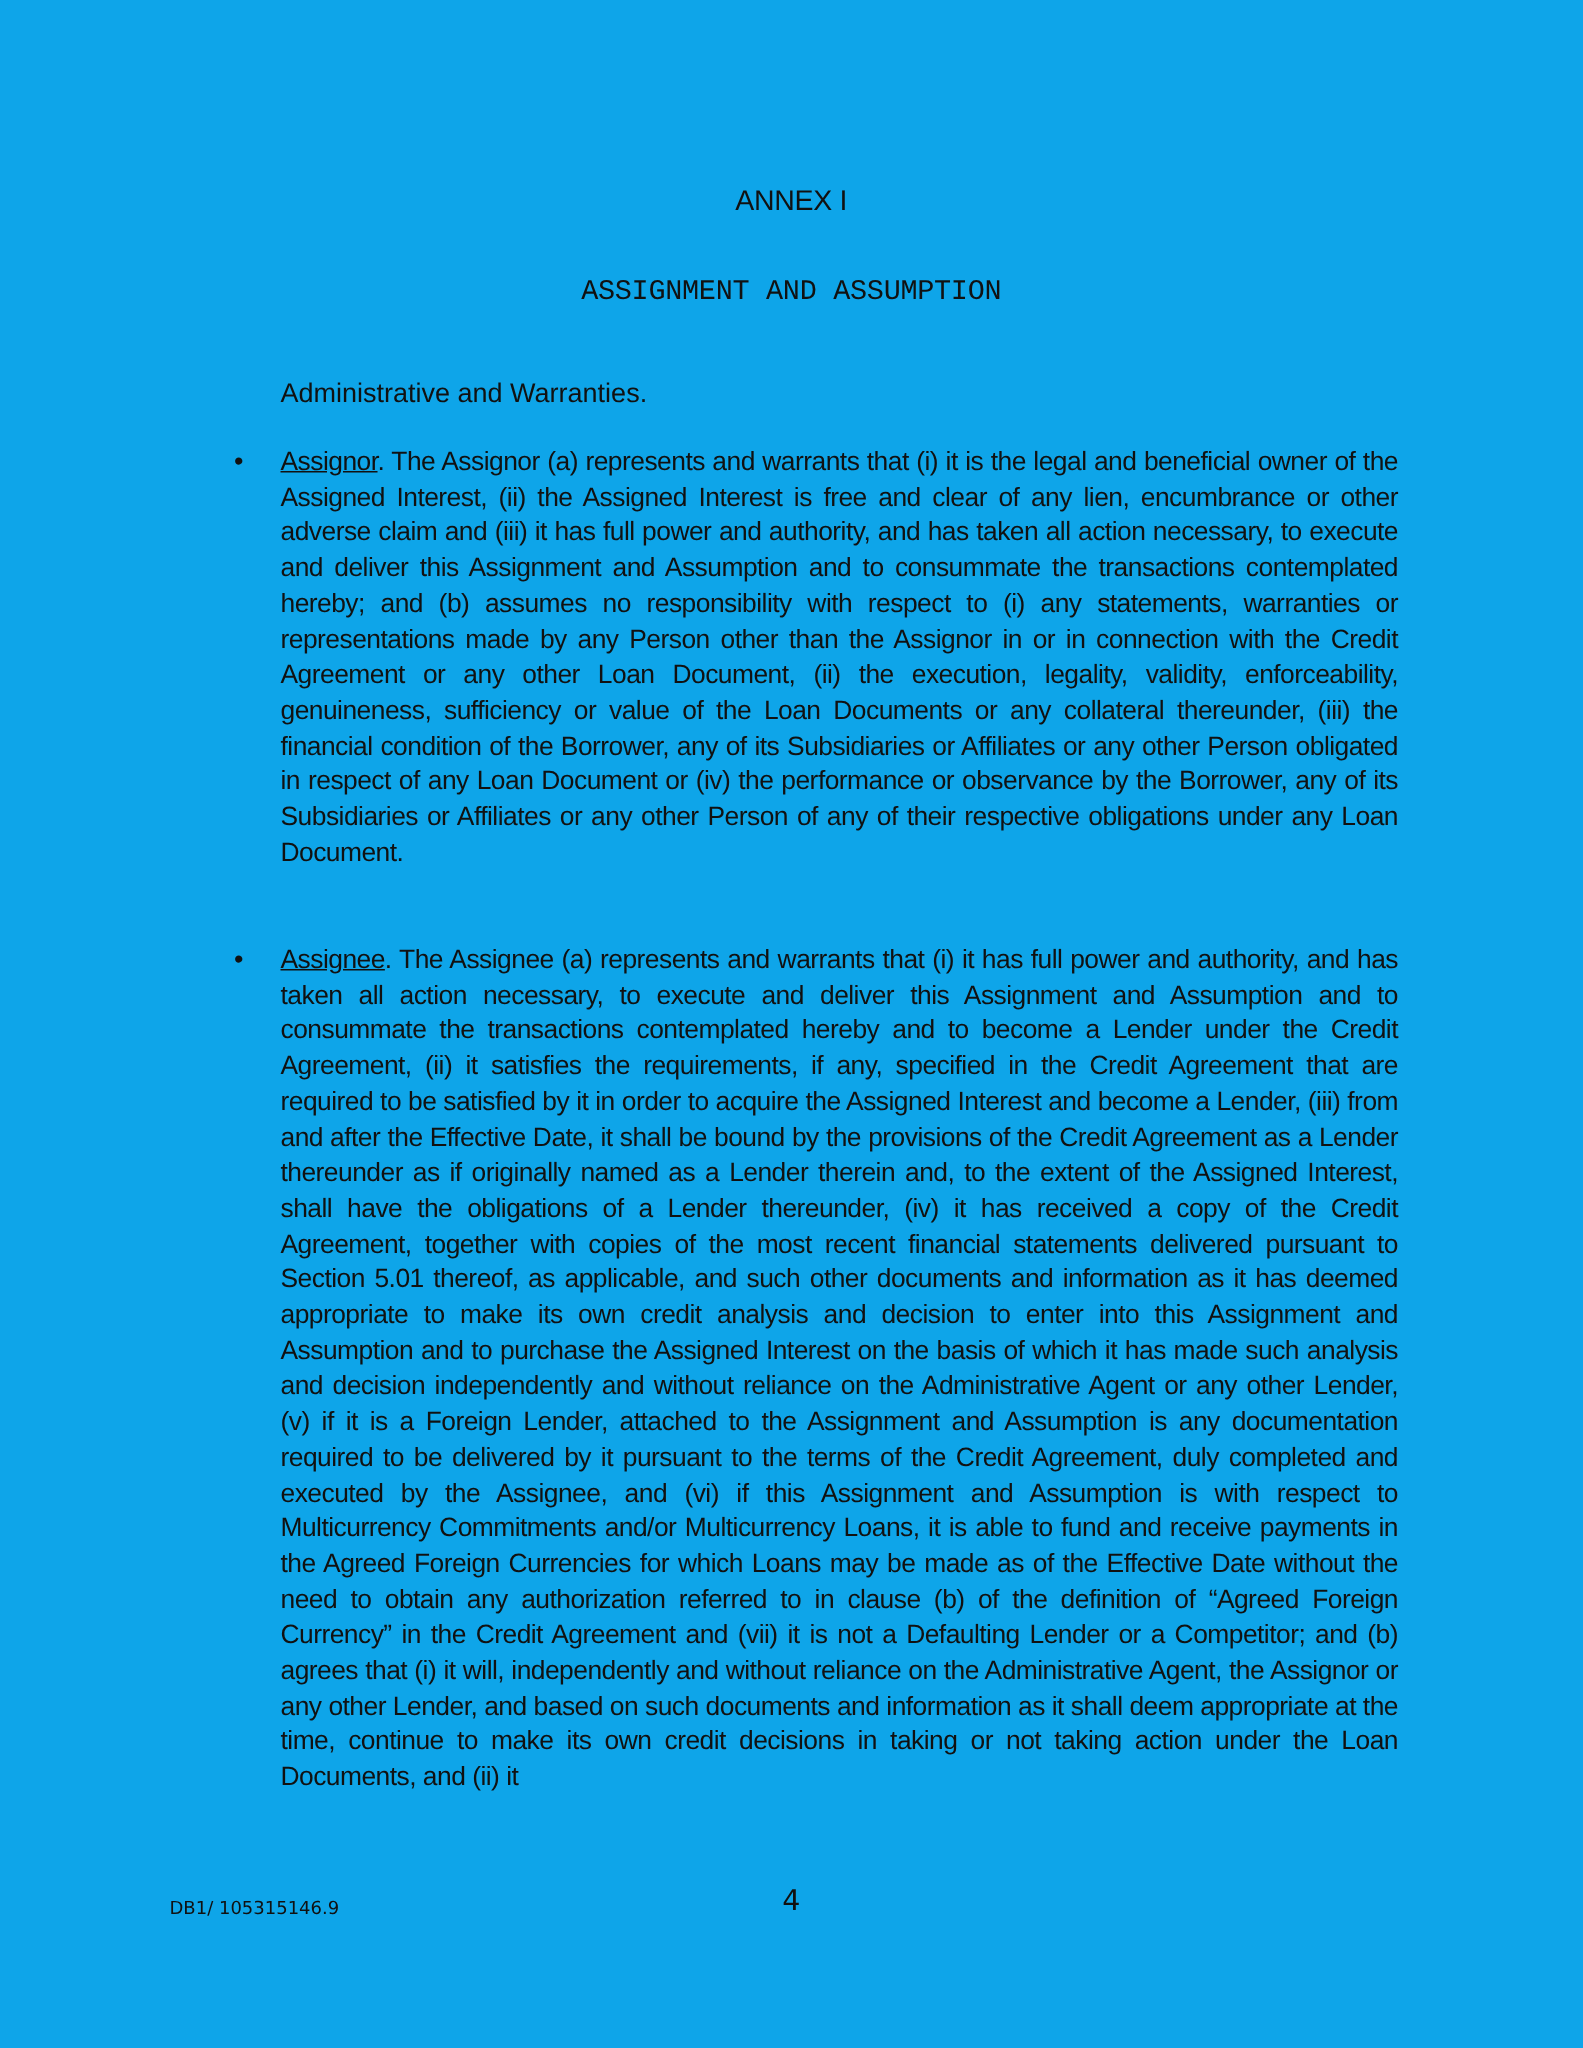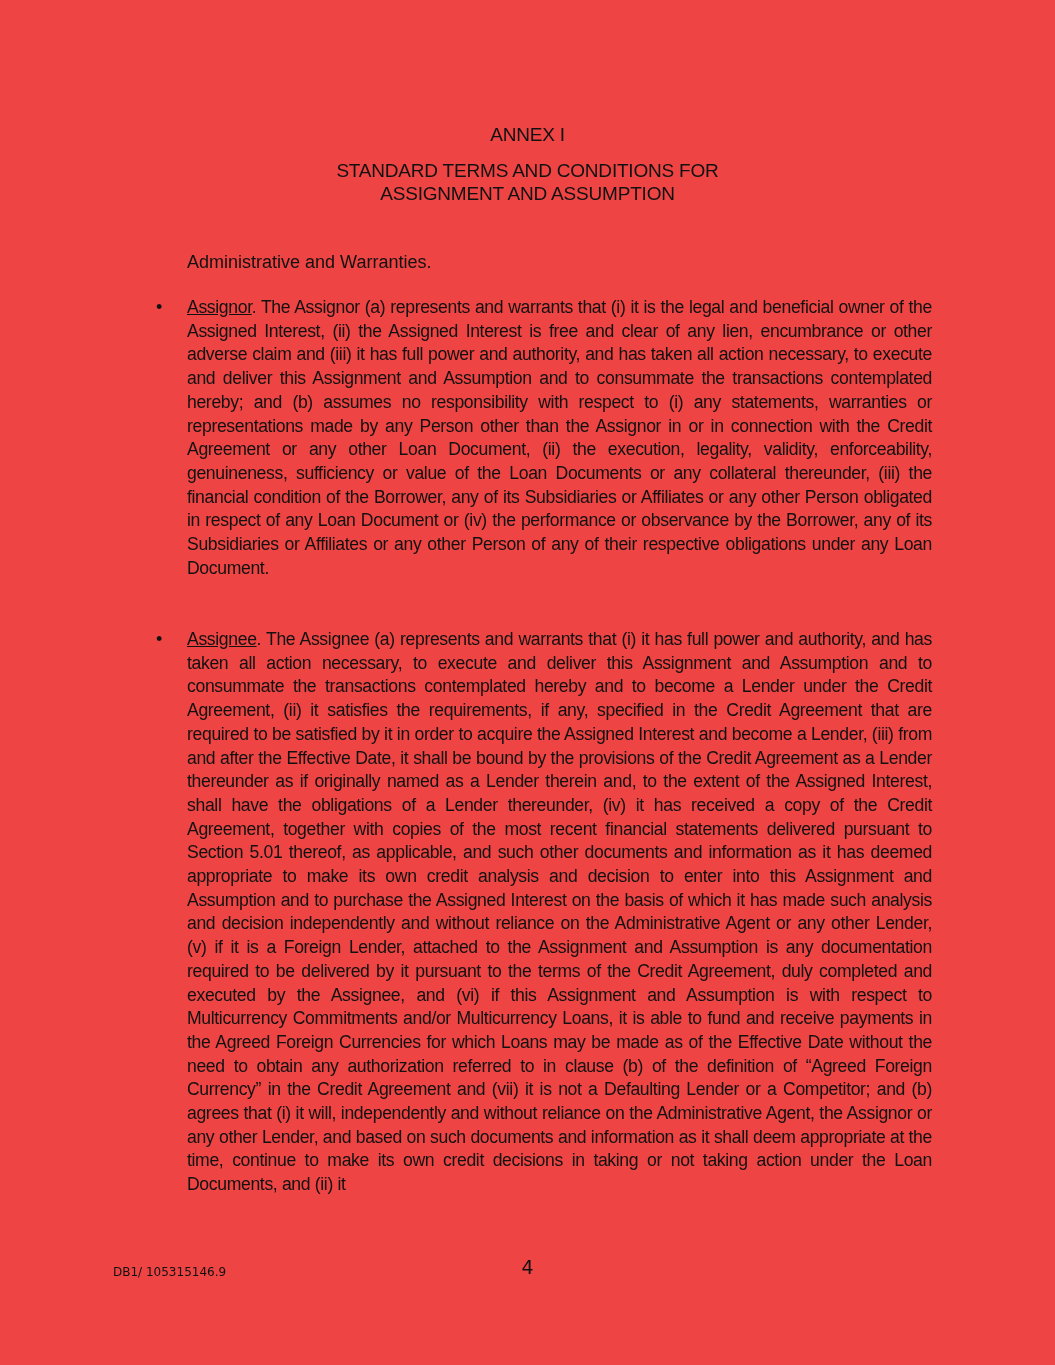--- a/index.html
+++ b/index.html
@@ -1,36 +1,35 @@
 <!DOCTYPE html>
 <html><head>
   <meta charset="utf-8">
   <style>
     html, body { margin: 0; padding: 0; background: #ffffff; }
     body { width: 1055px; height: 1365px; position: relative; overflow: hidden; color: #111; }
-    .page { position: absolute; left: 0; top: 0; width: 1055px; height: 1365px; background: #ef4444; }
+    .page { position: absolute; left: 0; top: 0; width: 1055px; height: 1365px; background: #0ea5e9; }
     .center { position: absolute; left: 0; width: 1055px; text-align: center; font-family: "Liberation Sans", sans-serif; font-size: 19px; letter-spacing: -0.2px; }
     #annex { top: 124px; }
     #title1 { top: 160px; }
-    #title2 { top: 183px; }
+    #title2 { top: 183px; font-family: Liberation Mono, monospace; }
     #section-heading { position: absolute; left: 187px; top: 252px; font-family: "Liberation Sans", sans-serif; font-size: 18px; }
     .item { position: absolute; left: 187px; width: 745px; font-family: "Liberation Sans", sans-serif; font-size: 17.6px; line-height: 23.7px; text-align: justify; letter-spacing: -0.35px; }
     .bullet { position: absolute; left: -31px; top: 0; font-size: 18px; }
     .u { text-decoration: underline; }
     #item-assignor { top: 296px; }
     #item-assignee { top: 628px; }
     #footer-id { position: absolute; left: 113px; top: 1265px; font-family: "DejaVu Sans", sans-serif; font-size: 12px; }
     #page-number { position: absolute; left: 0; width: 1055px; text-align: center; top: 1256px; font-family: "DejaVu Sans", sans-serif; font-size: 19px; }
   </style>
 </head>
 <body>
 
 <div class="page">
   <div id="annex" class="center">ANNEX I</div>
-  <div id="title1" class="center">STANDARD TERMS AND CONDITIONS FOR</div>
   <div id="title2" class="center">ASSIGNMENT AND ASSUMPTION</div>
 
   <div id="section-heading">Administrative and Warranties.</div>
 
   <div id="item-assignor" class="item">
     <span class="bullet">•</span><span class="u">Assignor</span><span>. The Assignor (a) represents and warrants that (i) it is the legal and beneficial owner of the Assigned Interest, (ii) the Assigned Interest is free and clear of any lien, encumbrance or other adverse claim and (iii) it has full power and authority, and has taken all action necessary, to execute and deliver this Assignment and Assumption and to consummate the transactions contemplated hereby; and (b) assumes no responsibility with respect to (i) any statements, warranties or representations made by any Person other than the Assignor in or in connection with the Credit Agreement or any other Loan Document, (ii) the execution, legality, validity, enforceability, genuineness, sufficiency or value of the Loan Documents or any collateral thereunder, (iii) the financial condition of the Borrower, any of its Subsidiaries or Affiliates or any other Person obligated in respect of any Loan Document or (iv) the performance or observance by the Borrower, any of its Subsidiaries or Affiliates or any other Person of any of their respective obligations under any Loan Document.</span>
   </div>
 
   <div id="item-assignee" class="item">
     <span class="bullet">•</span><span class="u">Assignee</span><span>. The Assignee (a) represents and warrants that (i) it has full power and authority, and has taken all action necessary, to execute and deliver this Assignment and Assumption and to consummate the transactions contemplated hereby and to become a Lender under the Credit Agreement, (ii) it satisfies the requirements, if any, specified in the Credit Agreement that are required to be satisfied by it in order to acquire the Assigned Interest and become a Lender, (iii) from and after the Effective Date, it shall be bound by the provisions of the Credit Agreement as a Lender thereunder as if originally named as a Lender therein and, to the extent of the Assigned Interest, shall have the obligations of a Lender thereunder, (iv) it has received a copy of the Credit Agreement, together with copies of the most recent financial statements delivered pursuant to Section 5.01 thereof, as applicable, and such other documents and information as it has deemed appropriate to make its own credit analysis and decision to enter into this Assignment and Assumption and to purchase the Assigned Interest on the basis of which it has made such analysis and decision independently and without reliance on the Administrative Agent or any other Lender, (v) if it is a Foreign Lender, attached to the Assignment and Assumption is any documentation required to be delivered by it pursuant to the terms of the Credit Agreement, duly completed and executed by the Assignee, and (vi) if this Assignment and Assumption is with respect to Multicurrency Commitments and/or Multicurrency Loans, it is able to fund and receive payments in the Agreed Foreign Currencies for which Loans may be made as of the Effective Date without the need to obtain any authorization referred to in clause (b) of the definition of “Agreed Foreign Currency” in the Credit Agreement and (vii) it is not a Defaulting Lender or a Competitor; and (b) agrees that (i) it will, independently and without reliance on the Administrative Agent, the Assignor or any other Lender, and based on such documents and information as it shall deem appropriate at the time, continue to make its own credit decisions in taking or not taking action under the Loan Documents, and (ii) it</span>

